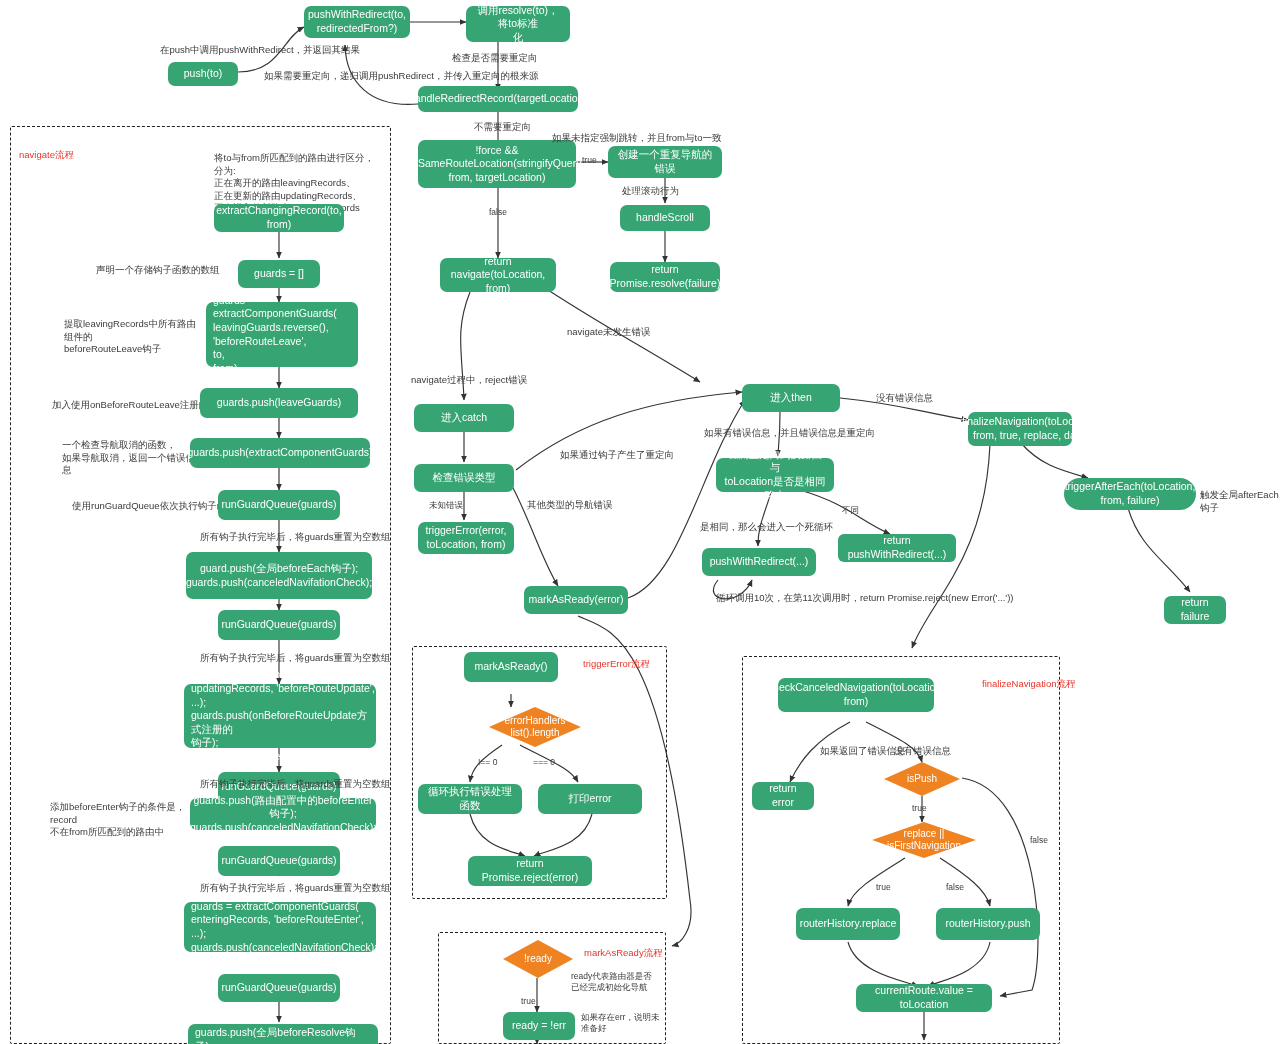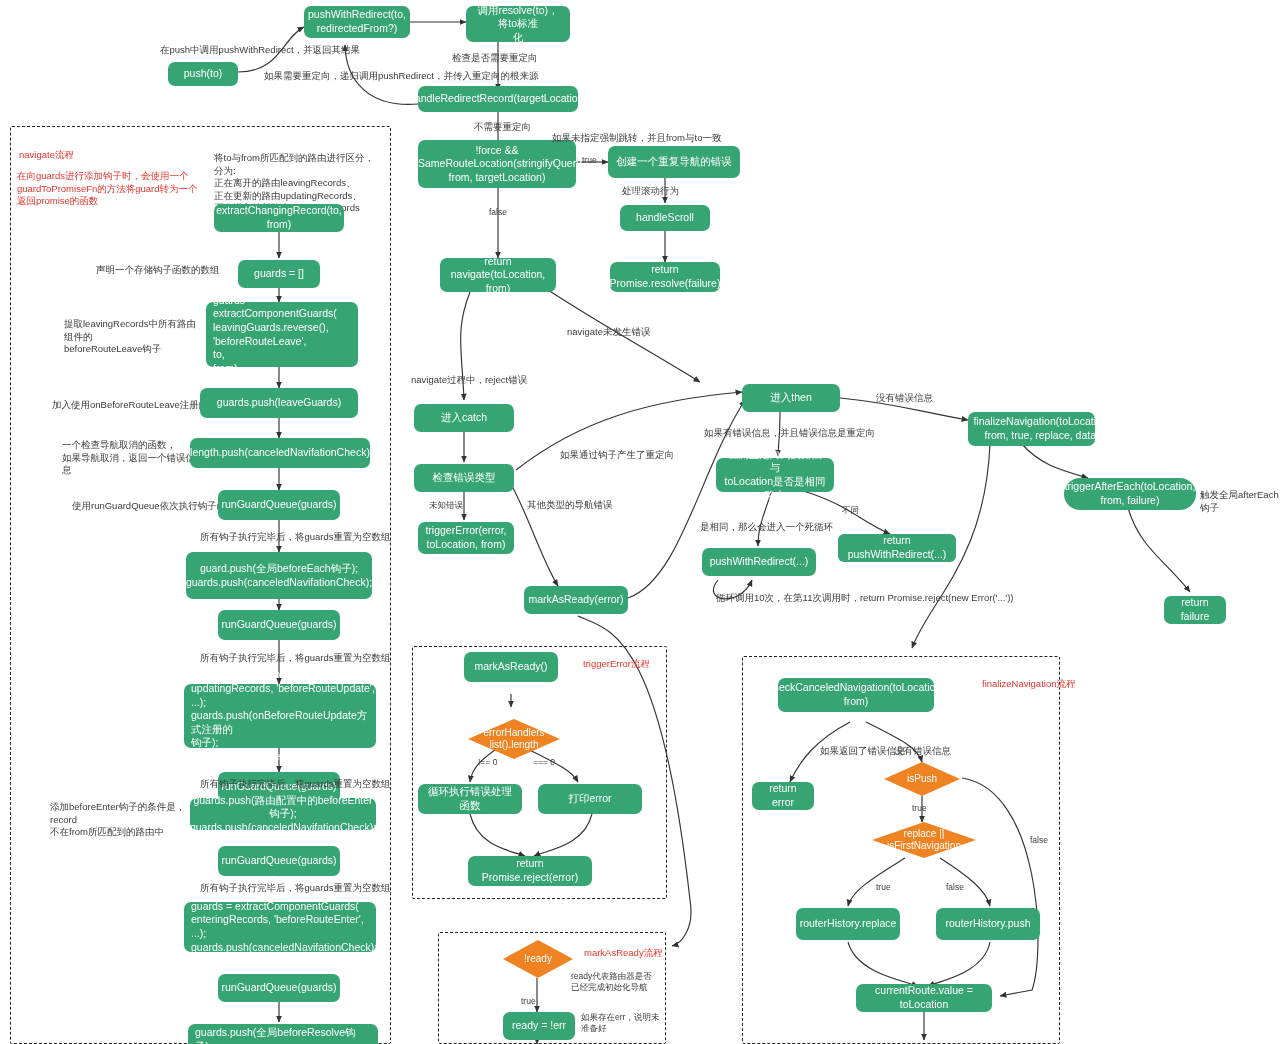--- a/index.html
+++ b/index.html
@@ -159,62 +159,59 @@
 
   <div class="node" style="left:168px;top:62px;width:70px;height:24px;">push(to)</div>
   <div class="node" style="left:304px;top:6px;width:106px;height:32px;">pushWithRedirect(to,
 redirectedFrom?)</div>
   <div class="node" style="left:466px;top:6px;width:104px;height:36px;">调用resolve(to)，将to标准
 化</div>
   <div class="node" style="left:418px;top:86px;width:160px;height:26px;">handleRedirectRecord(targetLocation)</div>
   <div class="node" style="left:418px;top:140px;width:158px;height:48px;">!force &amp;&amp;
 isSameRouteLocation(stringifyQuery,
 from, targetLocation)</div>
-  <div class="node" style="left:608px;top:146px;width:132px;height:32px;text-align:center;">创建一个重复导航的错误</div>
+  <div class="node" style="left:608px;top:146px;width:114px;height:32px;text-align:center;">创建一个重复导航的错误</div>
   <div class="node" style="left:620px;top:205px;width:90px;height:26px;">handleScroll</div>
   <div class="node" style="left:610px;top:262px;width:110px;height:30px;">return
 Promise.resolve(failure)</div>
   <div class="node" style="left:440px;top:258px;width:116px;height:34px;">return navigate(toLocation,
 from)</div>
 
   <div class="lbl" style="left:160px;top:44px;">在push中调用pushWithRedirect，并返回其结果</div>
   <div class="lbl" style="left:264px;top:70px;">如果需要重定向，递归调用pushRedirect，并传入重定向的根来源</div>
   <div class="lbl" style="left:452px;top:52px;">检查是否需要重定向</div>
   <div class="lbl" style="left:474px;top:121px;">不需要重定向</div>
   <div class="lbl" style="left:552px;top:132px;">如果未指定强制跳转，并且from与to一致</div>
   <div class="lbl tiny" style="left:582px;top:155px;">true</div>
   <div class="lbl tiny" style="left:489px;top:207px;">false</div>
   <div class="lbl" style="left:622px;top:185px;">处理滚动行为</div>
   <div class="lbl" style="left:567px;top:326px;">navigate未发生错误</div>
   <div class="lbl" style="left:411px;top:374px;">navigate过程中，reject错误</div>
 
-  <div class="lbl red" style="left:17px;top:170px;width:190px;">在向guards进行添加钩子时，会使用一个
-guardToPromiseFn的方法将guard转为一个
-返回promise的函数</div>
   <div class="lbl" style="left:214px;top:152px;width:176px;">将to与from所匹配到的路由进行区分，
 分为:
 正在离开的路由leavingRecords、
 正在更新的路由updatingRecords、
 正在进入的新路由enteringRecords</div>
 
   <div class="node" style="left:214px;top:204px;width:130px;height:28px;">extractChangingRecord(to, from)</div>
   <div class="lbl" style="left:96px;top:264px;">声明一个存储钩子函数的数组</div>
   <div class="node" style="left:238px;top:260px;width:82px;height:28px;">guards = []</div>
   <div class="lbl" style="left:64px;top:318px;width:140px;">提取leavingRecords中所有路由组件的
 beforeRouteLeave钩子</div>
   <div class="node left" style="left:206px;top:302px;width:152px;height:65px;">guards = extractComponentGuards(
 leavingGuards.reverse(),
 'beforeRouteLeave',
 to,
 from)</div>
   <div class="lbl" style="left:52px;top:399px;">加入使用onBeforeRouteLeave注册的钩子函数</div>
   <div class="node" style="left:200px;top:388px;width:158px;height:30px;">guards.push(leaveGuards)</div>
   <div class="lbl" style="left:62px;top:439px;width:140px;">一个检查导航取消的函数，
 如果导航取消，返回一个错误信息</div>
-  <div class="node" style="left:190px;top:438px;width:180px;height:30px;">length.push(canceledNavifationCheck)</div>
+  <div class="node" style="left:190px;top:438px;width:180px;height:30px;">guards.push(extractComponentGuards)</div>
   <div class="lbl" style="left:72px;top:500px;">使用runGuardQueue依次执行钩子函数</div>
   <div class="node" style="left:218px;top:490px;width:122px;height:30px;">runGuardQueue(guards)</div>
   <div class="lbl" style="left:200px;top:531px;">所有钩子执行完毕后，将guards重置为空数组</div>
   <div class="node" style="left:186px;top:552px;width:186px;height:47px;">guard.push(全局beforeEach钩子);
 guards.push(canceledNavifationCheck);</div>
   <div class="node" style="left:218px;top:610px;width:122px;height:30px;">runGuardQueue(guards)</div>
   <div class="lbl" style="left:200px;top:652px;">所有钩子执行完毕后，将guards重置为空数组</div>
   <div class="node left" style="left:184px;top:684px;width:192px;height:64px;">guards = extractComponentGuards(
   updatingRecords, 'beforeRouteUpdate', ...);
 guards.push(onBeforeRouteUpdate方式注册的
@@ -247,29 +244,29 @@
   <div class="lbl" style="left:876px;top:392px;">没有错误信息</div>
   <div class="lbl" style="left:704px;top:427px;">如果有错误信息，并且错误信息是重定向</div>
   <div class="node" style="left:716px;top:458px;width:118px;height:34px;">检测重定向到的路由与
 toLocation是否是相同路由</div>
   <div class="lbl tiny" style="left:842px;top:505px;">不同</div>
   <div class="lbl" style="left:700px;top:521px;">是相同，那么会进入一个死循环</div>
   <div class="node" style="left:702px;top:548px;width:114px;height:28px;">pushWithRedirect(...)</div>
   <div class="node" style="left:838px;top:534px;width:118px;height:28px;border-radius:6px;">return pushWithRedirect(...)</div>
   <div class="lbl" style="left:716px;top:592px;">循环调用10次，在第11次调用时，return Promise.reject(new Error('...'))</div>
 
-  <div class="node" style="left:968px;top:412px;width:127px;height:34px;padding-left:28px;">finalizeNavigation(toLocation,
+  <div class="node" style="left:968px;top:412px;width:104px;height:34px;padding-left:28px;">finalizeNavigation(toLocation,
 from, true, replace, data)</div>
   <div class="node" style="left:1064px;top:478px;width:132px;height:32px;border-radius:16px;">triggerAfterEach(toLocation,
 from, failure)</div>
   <div class="lbl" style="left:1200px;top:489px;">触发全局afterEach钩子</div>
   <div class="node" style="left:1164px;top:596px;width:62px;height:28px;">return failure</div>
 
   <div class="node" style="left:464px;top:652px;width:94px;height:30px;">markAsReady()</div>
-  <div class="diamond" style="left:468px;top:707px;width:92px;height:40px;margin-top:12px;">errorHandlers
+  <div class="diamond" style="left:489px;top:707px;width:92px;height:40px;">errorHandlers
 list().length</div>
   <div class="lbl tiny" style="left:478px;top:757px;">!== 0</div>
   <div class="lbl tiny" style="left:533px;top:757px;">=== 0</div>
   <div class="node" style="left:418px;top:784px;width:104px;height:30px;">循环执行错误处理函数</div>
   <div class="node" style="left:538px;top:784px;width:104px;height:30px;">打印error</div>
   <div class="node" style="left:468px;top:856px;width:124px;height:30px;">return Promise.reject(error)</div>
 
   <div class="node" style="left:778px;top:678px;width:156px;height:34px;border-radius:7px;">checkCanceledNavigation(toLocation,
 from)</div>
   <div class="lbl" style="left:820px;top:745px;text-align:right;">如果返回了错误信息</div>

